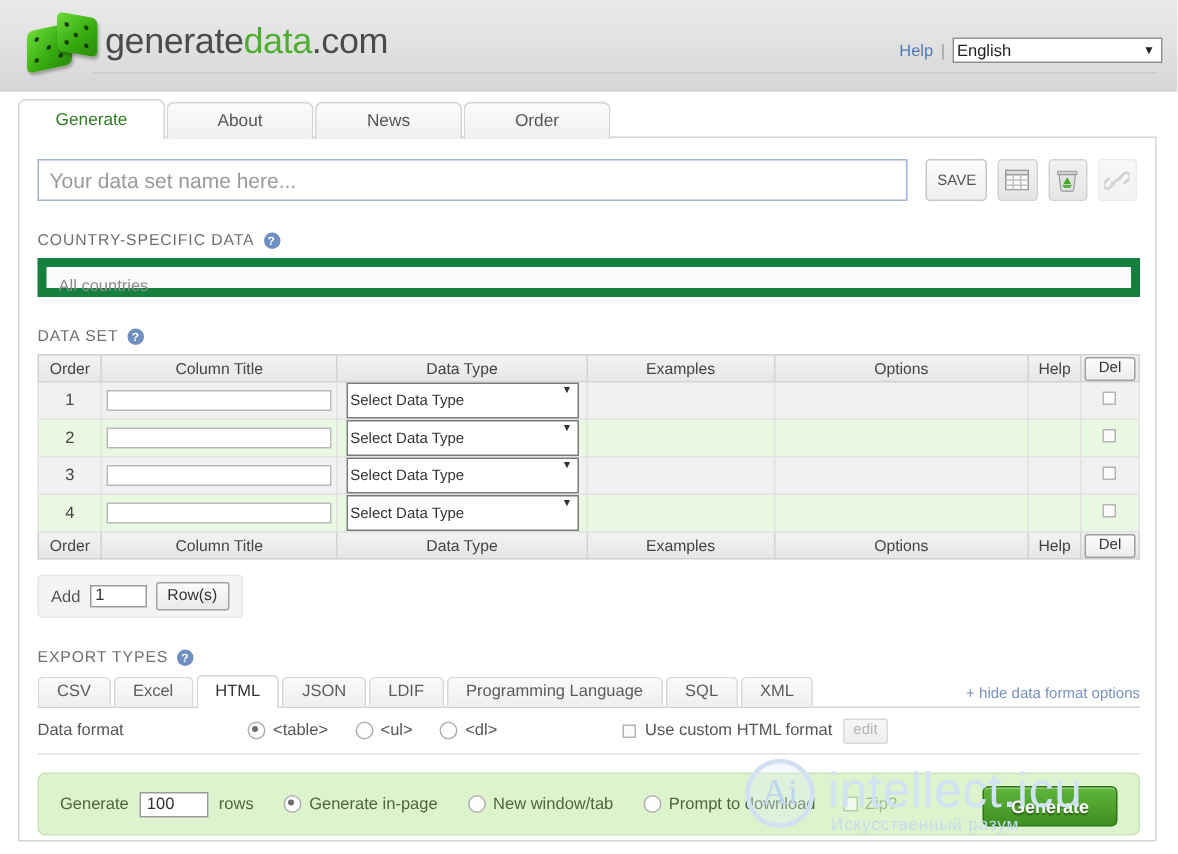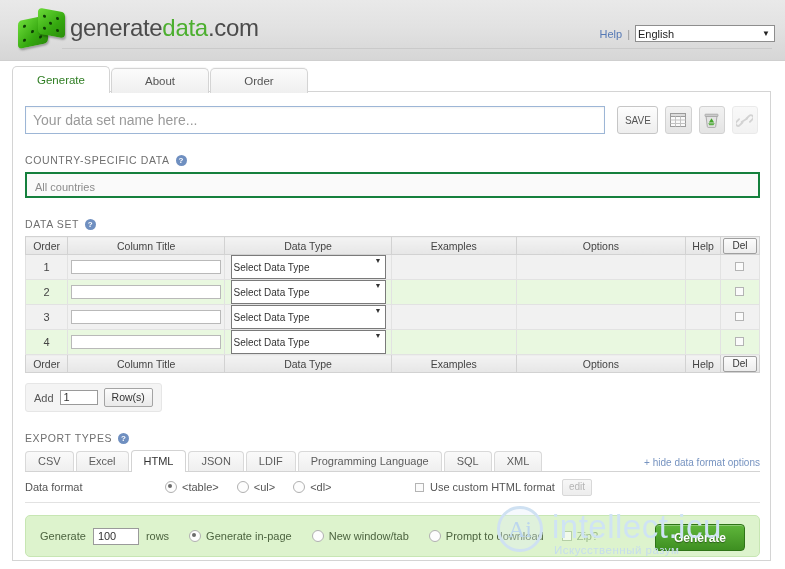--- a/index.html
+++ b/index.html
@@ -90,21 +90,21 @@
     margin-top:20px;font-size:10.5px;color:#6f6f6f;letter-spacing:.6px;
     display:flex;align-items:center;
   }
   .help-ico{
     display:inline-block;width:11px;height:11px;border-radius:50%;
     background:#6f8fc0;color:#fff;font-size:8px;line-height:11px;text-align:center;
     margin-left:6px;cursor:pointer;font-weight:bold;
   }
   .country-box{
     margin-top:6px;width:735px;height:26px;box-sizing:border-box;
-    border:2px solid #15803d;background:#fafafa;
+    border:6px solid #15803d;background:#fafafa;
     font-size:11px;color:#8b8b8b;padding:0 8px;line-height:26px;cursor:pointer;
   }
 
   
   table.ds{border-collapse:collapse;margin-top:6px;width:735px;font-size:11px;}
   table.ds th{
     background:linear-gradient(to bottom,#f3f3f3,#e6e6e6);
     border:1px solid #d2d2d2;font-weight:normal;color:#444;
     height:17px;font-size:10.5px;padding:0 2px;
   }
@@ -246,20 +246,21 @@
           <span class="caret">▼</span>
         </div>
       </div>
 
     </div>
   </div>
 
   <div class="tabs">
     <div class="tab active">Generate</div>
     <div class="tab">About</div>
+    <div class="tab">News</div>
     <div class="tab">Order</div>
   </div>
 
   <div class="panel">
     <div class="panel-body">
 
       
       <div class="name-row">
         <input class="name-input" type="text" placeholder="Your data set name here..." style="">
         <div class="save-btn">SAVE</div>

